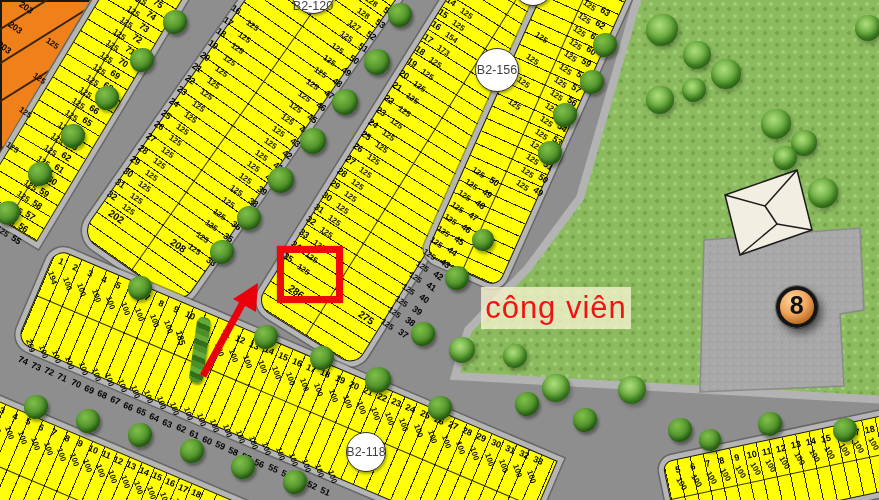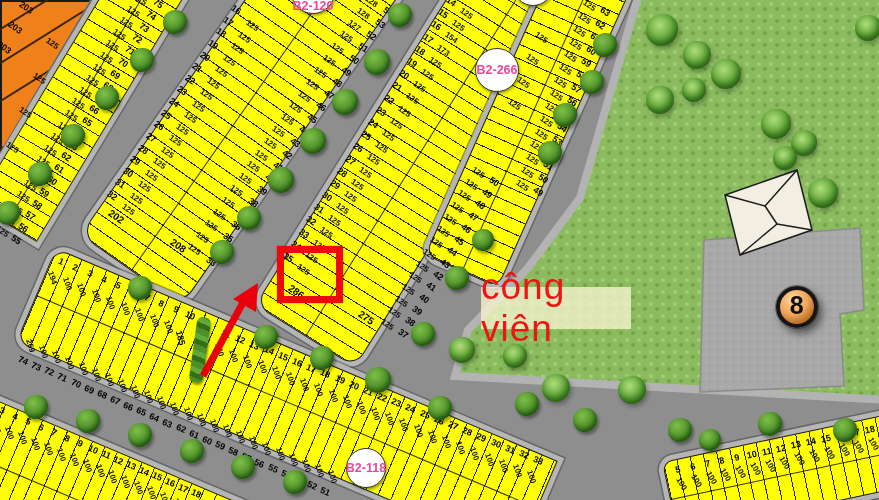--- a/index.html
+++ b/index.html
@@ -40,37 +40,37 @@
 
   
   .hedge{position:absolute;left:193px;top:317px;width:14px;height:66px;transform:rotate(8deg);
     border-radius:6px;background:repeating-linear-gradient(15deg,#4d8f28 0 6px,#336f16 6px 11px,#63a83a 11px 16px);
     box-shadow:1px 2px 2px rgba(0,0,0,.4);}
 
   
   .badge{position:absolute;background:#fff;border:1.2px solid #333;border-radius:50%;
     box-shadow:1px 2px 3px rgba(0,0,0,.35);}
   .badge span{position:absolute;left:50%;top:50%;transform:translate(-50%,-50%);
-    font-weight:bold;font-size:12.5px;color:#ec4899;white-space:nowrap;}
+    font-weight:normal;font-size:12.5px;color:#404040;white-space:nowrap;}
 
   
   .sphere{position:absolute;left:776px;top:286px;width:42px;height:42px;border-radius:50%;
     background:radial-gradient(circle at 38% 30%, #ffd9a0, #f0a45c 45%, #c07428 72%, #7a4512 100%);
     border:4px solid #151515;
     box-shadow:4px 5px 8px rgba(0,0,0,.55), 0 0 0 1px rgba(0,0,0,.35);}
   .sphere span{position:absolute;left:50%;top:50%;transform:translate(-52%,-54%);
     font-size:25px;font-weight:bold;color:#101010;}
 
   
   .red-box{position:absolute;border:7px solid #ee0808;box-shadow:0 0 2px rgba(120,0,0,.4);}
 
   
   .park-label{position:absolute;left:481px;top:287px;width:150px;height:42px;
     background:rgba(247,244,208,.78);display:flex;align-items:center;justify-content:center;}
-  .park-label span{font-size:37px;color:#ee1414;letter-spacing:1px;}
+  .park-label span{font-size:31px;color:#ee1414;letter-spacing:1px;}
   .watermark{position:absolute;left:486px;top:464px;width:393px;height:36px;
     background:rgba(249,244,200,.85);}
   .watermark span{position:absolute;left:8px;top:0px;font-size:32px;font-weight:600;
     color:#e8000d;letter-spacing:-.5px;line-height:36px;}
 </style>
 </head>
 <body>
 
 <div id="canvas">
 
@@ -583,23 +583,23 @@
       <div class="tree park" style="left: 503px; top: 344px; width: 24px; height: 24px;"></div>
       <div class="tree park" style="left: 542px; top: 374px; width: 28px; height: 28px;"></div>
       <div class="tree park" style="left: 618px; top: 376px; width: 28px; height: 28px;"></div>
     </div>
 
   <div class="layer">
       <div class="badge" style="left: 291px; top: -30px; width: 44px; height: 44px;">
         <span style="top: calc(50% + 14px);">B2-120</span>
       </div>
       <div class="badge" style="left: 475px; top: 48px; width: 44px; height: 44px;">
-        <span>B2-266</span>
+        <span>B2-156</span>
       </div>
-      <div class="badge" style="left: 346px; top: 432px; width: 40px; height: 40px; margin-top: 16px;">
+      <div class="badge" style="left: 346px; top: 432px; width: 40px; height: 40px;">
         <span>B2-118</span>
       </div>
       <div class="badge" style="left: 513px; top: -34px; width: 40px; height: 40px;"></div>
     </div>
 
   <div class="sphere">
     <span>8</span>
   </div>
 
   <div class="red-box" style="left: 277px; top: 246px; width: 66px; height: 57px;"></div>

